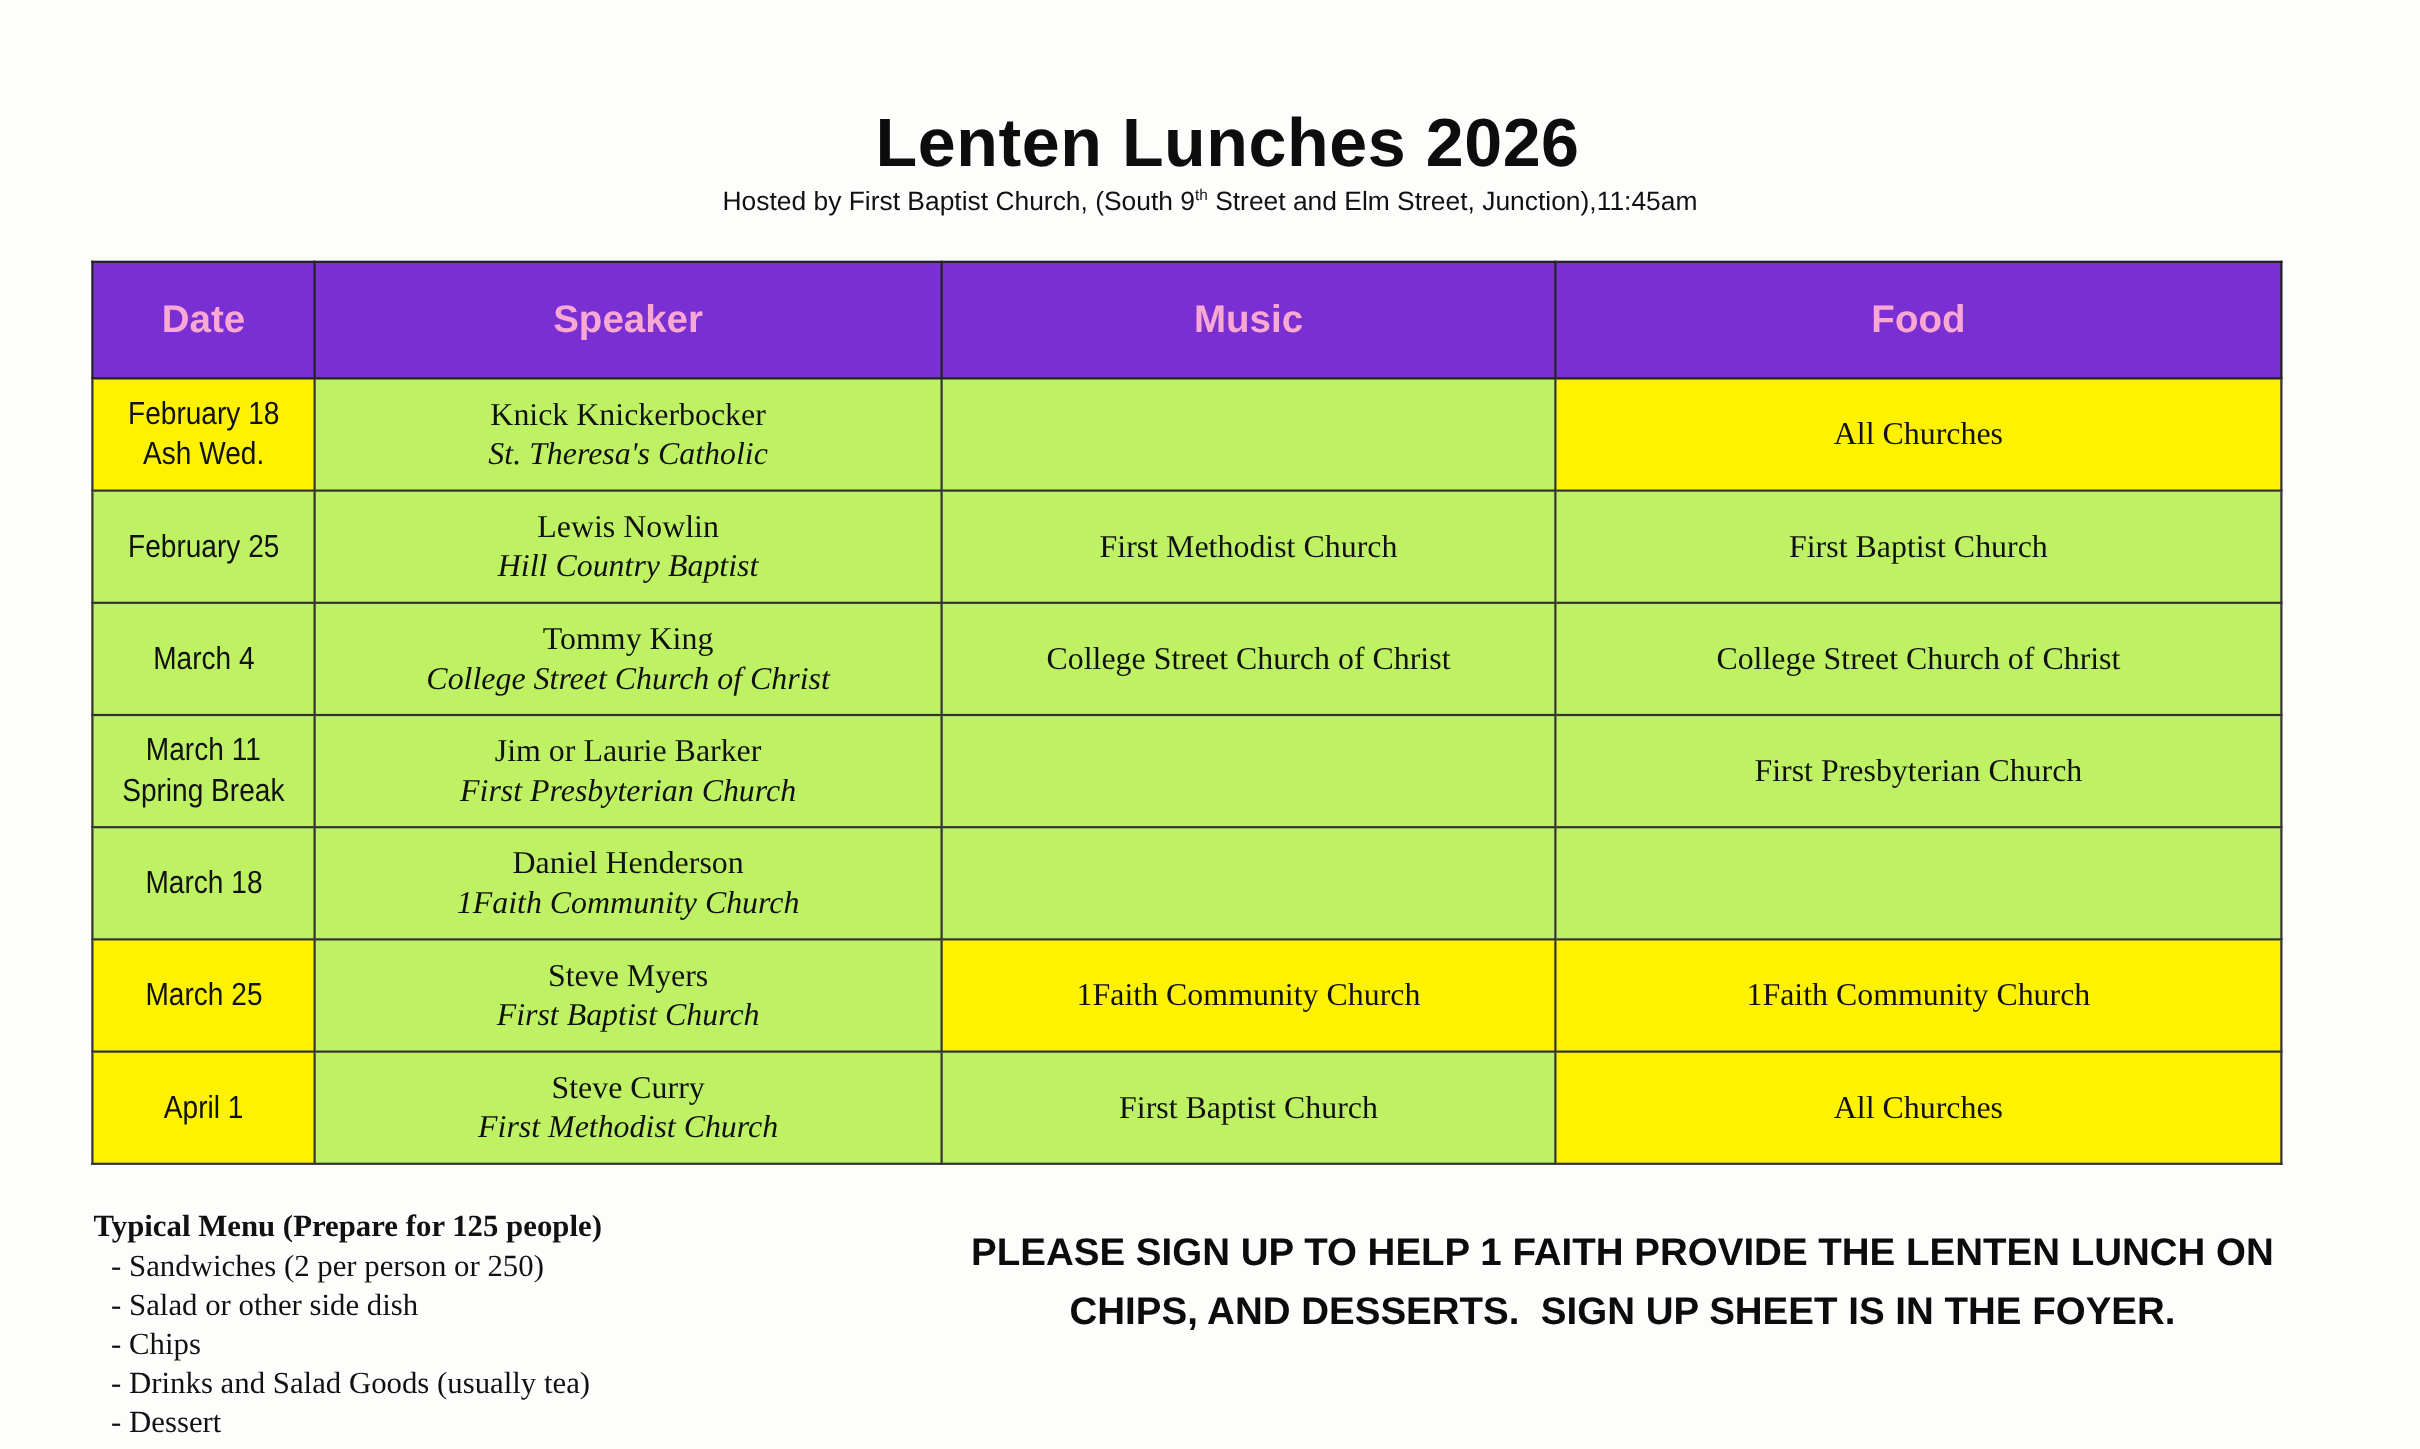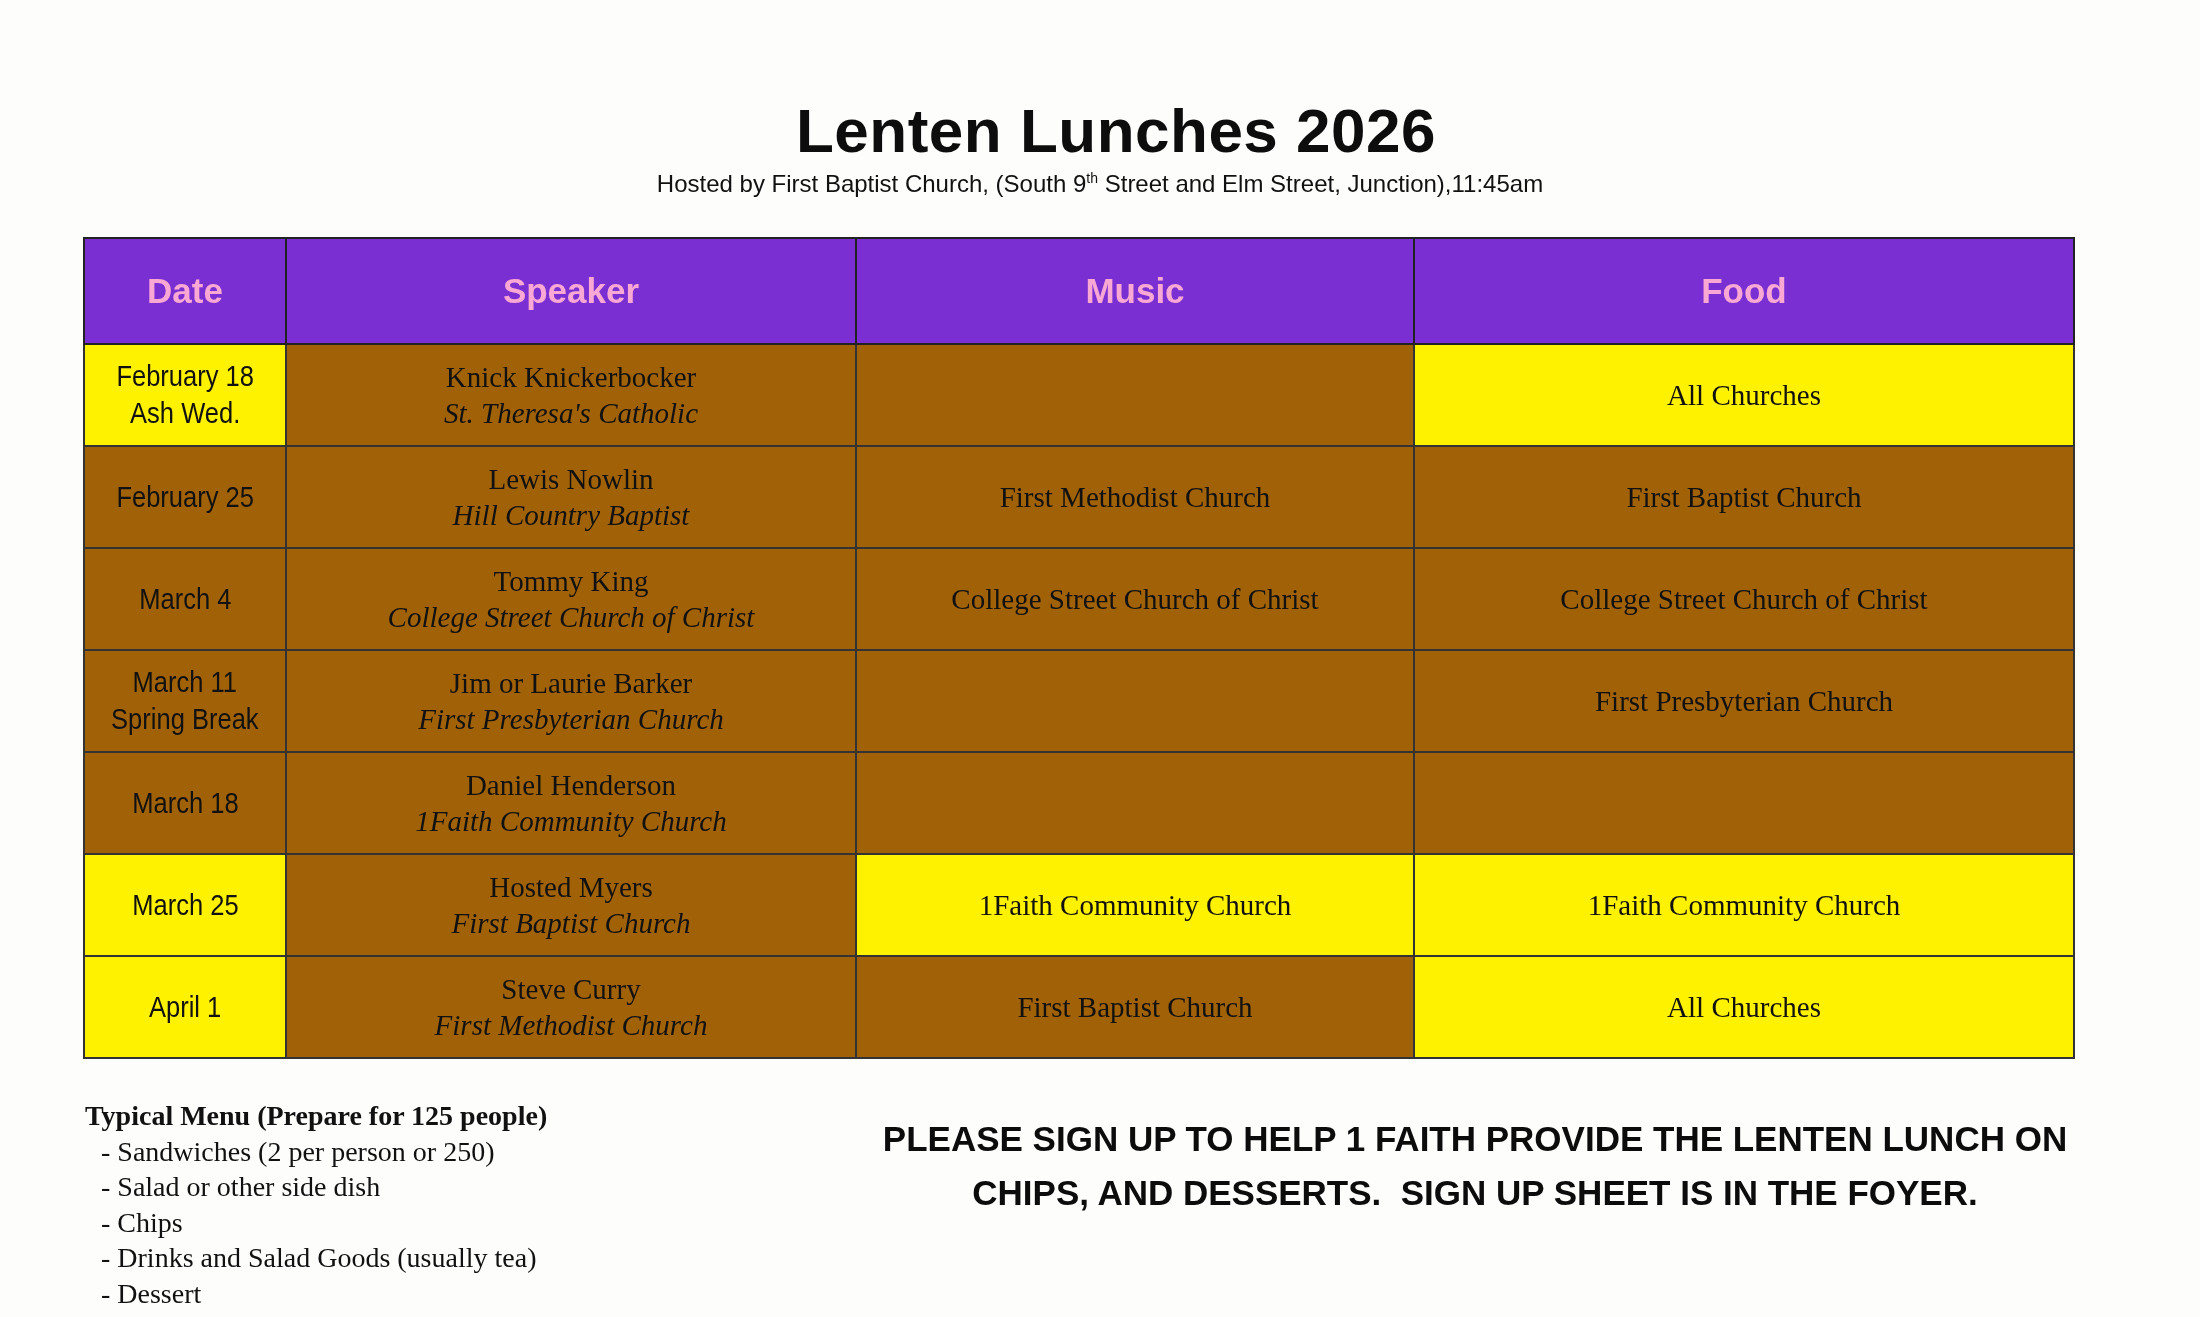--- a/index.html
+++ b/index.html
@@ -65,21 +65,21 @@
       text-align: center;
       vertical-align: middle;
       padding: 0;
     }
     table.schedule td {
       border: 2px solid #333;
       height: 100px;
       text-align: center;
       vertical-align: middle;
       padding: 0;
-      background: #a16207;
+      background: #bef264;
     }
     table.schedule td.hl {
       background: #fff200;
     }
     .date-text {
       font-family: "Liberation Sans", sans-serif;
       font-size: 29px;
       line-height: 37px;
       color: #111;
       transform: scaleX(0.88);
@@ -199,21 +199,21 @@
           <span class="speaker-name">Daniel Henderson</span>
           <span class="speaker-church">1Faith Community Church</span>
         </td>
       <td><span class="cell-text"></span></td>
       <td><span class="cell-text"></span></td>
     </tr>
 
     <tr>
       <td class="hl"><span class="date-text"><span class="date-line">March 25</span></span></td>
       <td>
-          <span class="speaker-name">Hosted Myers</span>
+          <span class="speaker-name">Steve Myers</span>
           <span class="speaker-church">First Baptist Church</span>
         </td>
       <td class="hl"><span class="cell-text">1Faith Community Church</span></td>
       <td class="hl"><span class="cell-text">1Faith Community Church</span></td>
     </tr>
 
     <tr>
       <td class="hl"><span class="date-text"><span class="date-line">April 1</span></span></td>
       <td>
           <span class="speaker-name">Steve Curry</span>

